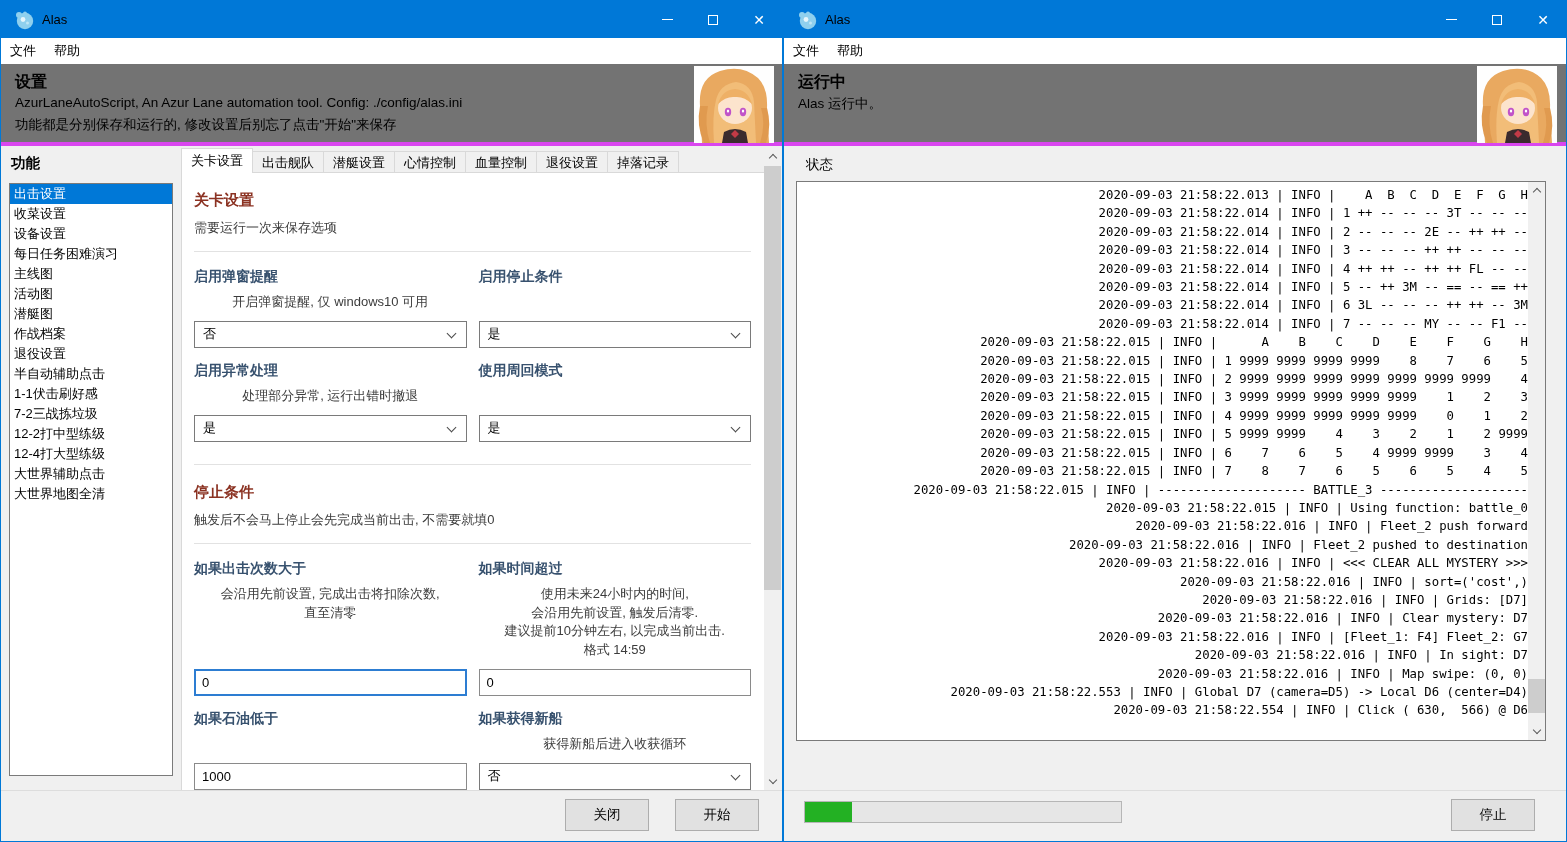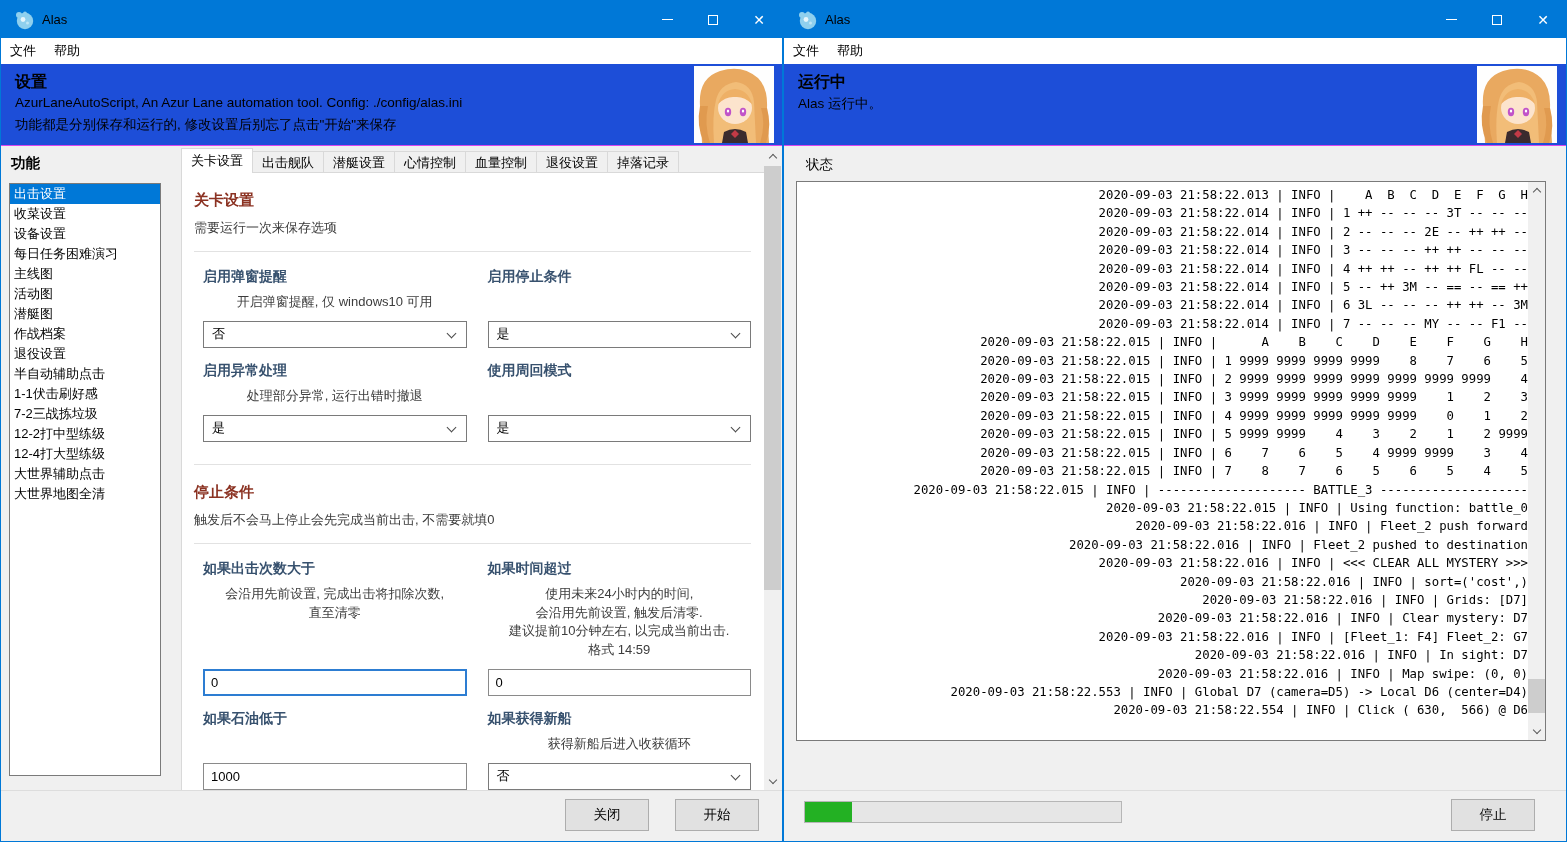--- a/index.html
+++ b/index.html
@@ -21,50 +21,50 @@
   .cap-min { width:11px; height:1px; background:#fff; }
   .cap-max { width:10px; height:10px; border:1px solid #fff; }
   .cap-close { font-size:14px; line-height:1; }
 
   
   .menubar { height:26px; background:#fff; display:flex; align-items:center; flex:none; }
   .menu-item { padding:0 9px; height:100%; display:flex; align-items:center; font-size:13px; }
   .menu-item:first-child { }
 
   
-  .headerbar { height:82px; background:#1d4ed8; border-bottom:1px solid #d946ef; position:relative; flex:none;text-decoration:underline; }
+  .headerbar { height:82px; background:#737373; border-bottom:4px solid #d946ef; position:relative; flex:none;text-decoration:underline; }
   .headerbar .h-title { position:absolute; left:14px; top:8px; font-size:16px; font-weight:bold; }
   .headerbar .h-line1 { position:absolute; left:14px; top:31px; font-size:13.5px; }
   .headerbar .h-line2 { position:absolute; left:14px; top:52px; font-size:13.5px; }
   .avatar { position:absolute; top:2px; width:80px; height:77px; }
   .window.left .avatar { right:8px; }
   .window.right .avatar { right:9px; }
 
   .bodyarea { position:relative; flex:1; background:#f0f0f0; overflow:hidden; }
 
   
   .sidebar-label { position:absolute; left:10px; top:8px; font-size:14.5px; font-weight:bold; }
-  .listbox { position:absolute; left:8px; top:37px; width:152px; bottom:14px;
+  .listbox { position:absolute; left:8px; top:37px; width:164px; bottom:14px;
     background:#fff; border:1px solid #7a7a7a; overflow:hidden; }
   .list-item { height:20px; line-height:20px; padding-left:4px; font-size:13px; white-space:nowrap; }
   .list-item.selected { background:#0078d7; color:#fff; }
 
   
   .tabstrip { position:absolute; left:180px; top:2px; height:25px; display:flex; align-items:flex-end; }
   .tab { height:22px; line-height:21px; padding:0 9px; font-size:13px; background:#f0f0f0;
     border:1px solid #d9d9d9; border-bottom:none; margin-right:-1px; }
   .tab.active { height:25px; line-height:24px; background:#fff; position:relative; z-index:2;
     border-color:#d9d9d9; }
   .panel { position:absolute; left:180px; top:26px; width:585px; bottom:0; background:#fff;
     border:1px solid #d9d9d9; border-bottom:none; overflow:hidden; padding:0 14px 0 12px; }
   .sec-title { font-size:15px; font-weight:bold; color:#8b3222; margin-top:18px; }
   .sec-desc { font-size:13px; color:#3c3c3c; margin-top:9px; white-space:pre-line; }
   .hrline { border:none; border-top:1px solid #e2e2e2; margin:14px 0 0 0; }
   .fgrid { display:grid; grid-template-columns:1fr 1fr; column-gap:12px; margin-top:2px; }
-  .fgrid .cell { display:flex; flex-direction:column; padding-top:14px;margin-left:9px; }
+  .fgrid .cell { display:flex; flex-direction:column; padding-top:14px; }
   .f-label { font-size:14px; font-weight:bold; color:#37516e; }
   .f-desc { font-size:13px; color:#3c3c3c; margin-top:7px; margin-bottom:9px; white-space:pre-line; line-height:1.45;text-align:center; }
   .control { margin-top:auto; }
   .selectbox { height:27px; background:#fff; border:1px solid #7a7a7a; display:flex;
     align-items:center; padding:0 8px; font-size:13px; position:relative; }
   .chev { width:7px; height:7px; border-right:1.5px solid #4a4a4a; border-bottom:1.5px solid #4a4a4a;
     transform:rotate(45deg); position:absolute; right:11px; top:8px; }
   .text-input { width:100%; height:27px; border:1px solid #8a8a8a; font-size:13px;
     padding:0 7px; font-family:"Liberation Sans", sans-serif; background:#fff; }
   .text-input.focused { border:2px solid #2d7dd2; padding:0 6px; }

